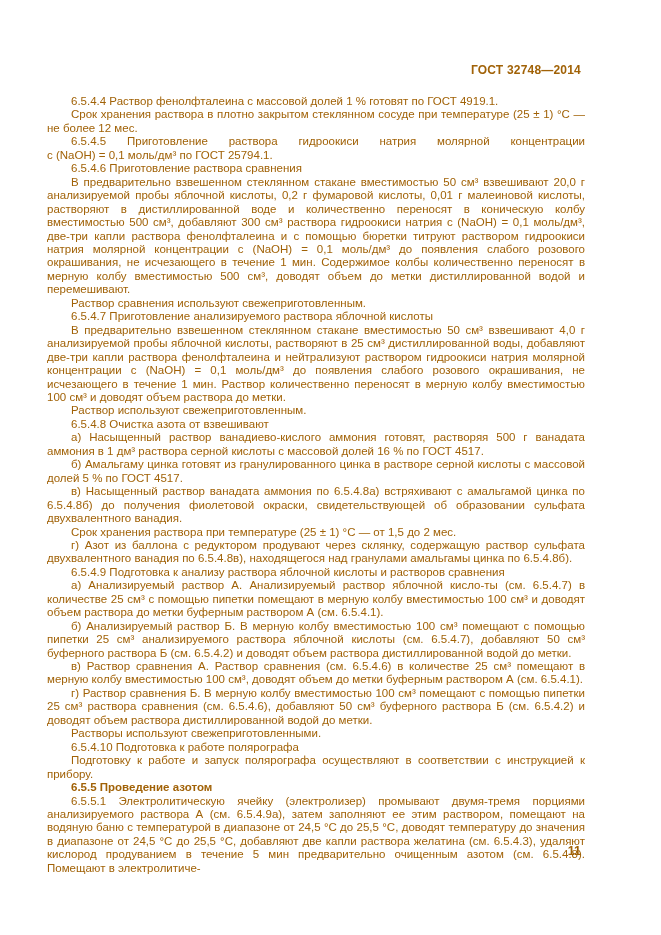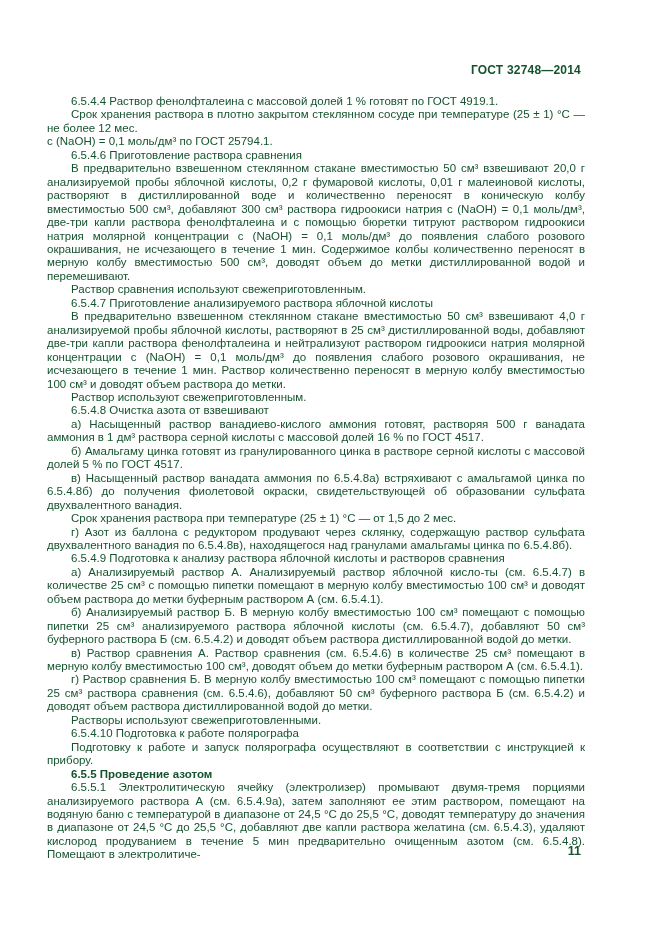--- a/index.html
+++ b/index.html
@@ -6,21 +6,21 @@
     margin: 0;
     padding: 0;
     background: #ffffff;
   }
   .page {
     position: relative;
     width: 661px;
     height: 935px;
     background: #ffffff;
     font-family: "Liberation Sans", "DejaVu Sans", sans-serif;
-    color: #14532d;
+    color: #a16207;
     overflow: hidden;
   }
   .doc-header {
     position: absolute;
     top: 63px;
     right: 80px;
     font-size: 12px;
     font-weight: bold;
     letter-spacing: 0.2px;
   }
@@ -57,20 +57,21 @@
 </style>
 </head>
 <body>
 
 <div class="page">
   <div class="doc-header">ГОСТ 32748—2014</div>
 
   <div class="doc-body" id="page-body">
       <p class="para">6.5.4.4 Раствор фенолфталеина с массовой долей 1 % готовят по ГОСТ 4919.1.</p>
       <p class="para">Срок хранения раствора в плотно закрытом стеклянном сосуде при температуре (25 ± 1) °С — не более 12 мес.</p>
+      <p class="para force">6.5.4.5 Приготовление раствора гидроокиси натрия молярной концентрации</p>
       <p class="para noindent">с (NaOH) = 0,1 моль/дм³ по ГОСТ 25794.1.</p>
       <p class="para">6.5.4.6 Приготовление раствора сравнения</p>
       <p class="para">В предварительно взвешенном стеклянном стакане вместимостью 50 см³ взвешивают 20,0 г анализируемой пробы яблочной кислоты, 0,2 г фумаровой кислоты, 0,01 г малеиновой кислоты, растворяют в дистиллированной воде и количественно переносят в коническую колбу вместимостью 500 см³, добавляют 300 см³ раствора гидроокиси натрия с (NaOH) = 0,1 моль/дм³, две-три капли раствора фенолфталеина и с помощью бюретки титруют раствором гидроокиси натрия молярной концентрации с (NaOH) = 0,1 моль/дм³ до появления слабого розового окрашивания, не исчезающего в течение 1 мин. Содержимое колбы количественно переносят в мерную колбу вместимостью 500 см³, доводят объем до метки дистиллированной водой и перемешивают.</p>
       <p class="para">Раствор сравнения используют свежеприготовленным.</p>
       <p class="para">6.5.4.7 Приготовление анализируемого раствора яблочной кислоты</p>
       <p class="para">В предварительно взвешенном стеклянном стакане вместимостью 50 см³ взвешивают 4,0 г анализируемой пробы яблочной кислоты, растворяют в 25 см³ дистиллированной воды, добавляют две-три капли раствора фенолфталеина и нейтрализуют раствором гидроокиси натрия молярной концентрации с (NaOH) = 0,1 моль/дм³ до появления слабого розового окрашивания, не исчезающего в течение 1 мин. Раствор количественно переносят в мерную колбу вместимостью 100 см³ и доводят объем раствора до метки.</p>
       <p class="para">Раствор используют свежеприготовленным.</p>
       <p class="para">6.5.4.8 Очистка азота от взвешивают</p>
       <p class="para">а) Насыщенный раствор ванадиево-кислого аммония готовят, растворяя 500 г ванадата аммония в 1 дм³ раствора серной кислоты с массовой долей 16 % по ГОСТ 4517.</p>
       <p class="para">б) Амальгаму цинка готовят из гранулированного цинка в растворе серной кислоты с массовой долей 5 % по ГОСТ 4517.</p>

